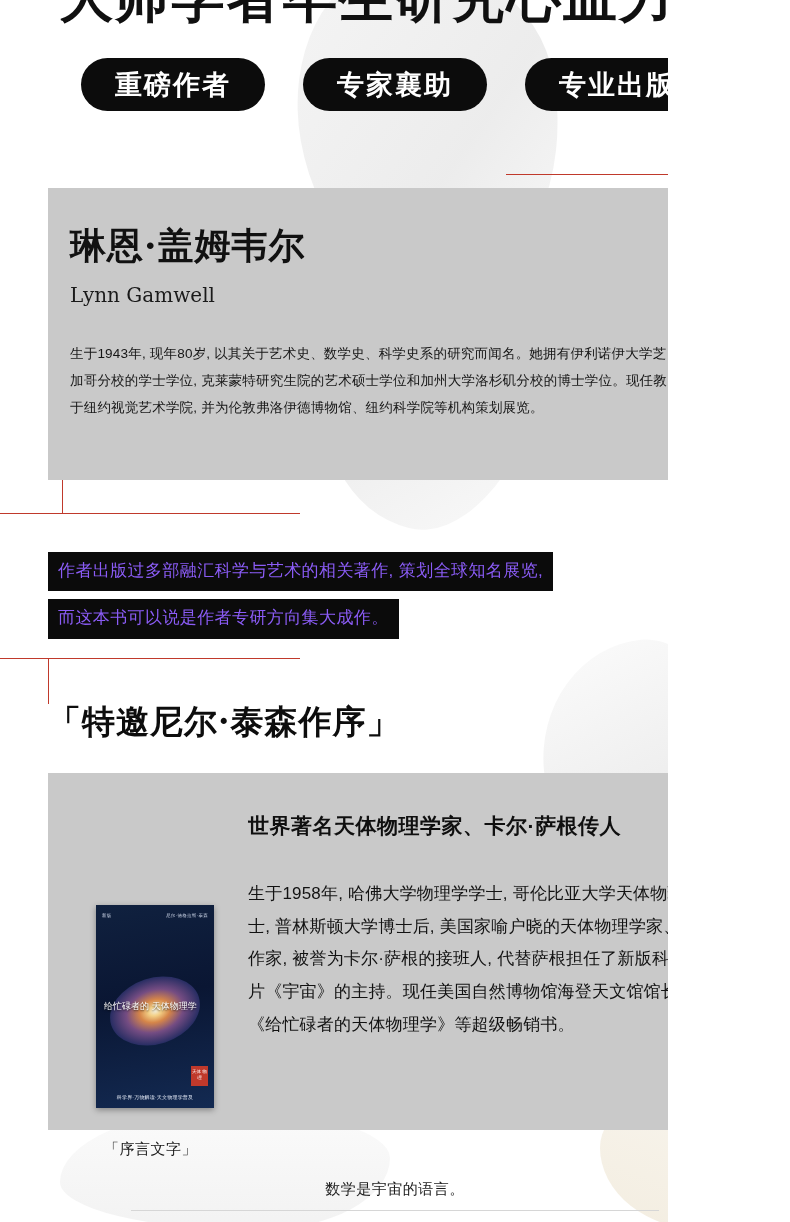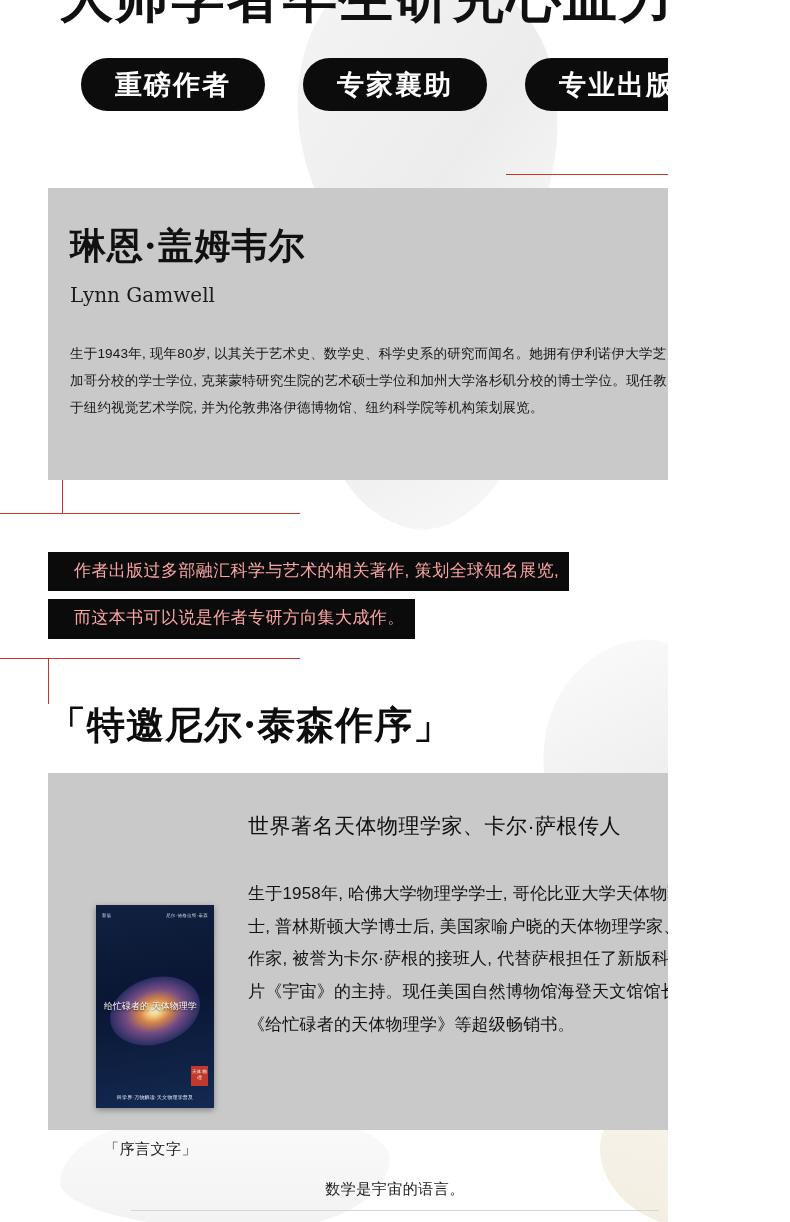--- a/index.html
+++ b/index.html
@@ -144,35 +144,35 @@
 
   
   .quote-wrap {
     position: absolute;
     left: 48px; top: 552px;
     width: 700px;
   }
   .quote-line {
     display: inline-block;
     background: #0b0b0b;
-    color: #fca5a5;
+    color: #8b5cf6;
     font-size: 17px;
     line-height: 1.55;
-    padding: 6px 10px 7px 26px;
+    padding: 6px 10px 7px 10px;
     margin-bottom: 8px;
     letter-spacing: .4px;
   }
 
   
   .section-title {
     position: absolute;
     left: 48px; top: 700px;
     font-family: "DejaVu Serif", serif;
     font-weight: bold;
-    font-size: 38px;
+    font-size: 33px;
     letter-spacing: 1px;
     color: #0d0d0d;
   }
 
   
   .tyson-card {
     position: absolute;
     left: 48px; top: 773px;
     width: 700px; height: 357px;
     background: #c9c9c9;
@@ -233,21 +233,21 @@
     line-height: 1.25;
     text-align: center;
     padding-top: 3px;
     box-sizing: border-box;
   }
 
   .tyson-heading {
     position: absolute;
     left: 248px; top: 812px;
     font-size: 21px;
-    font-weight: normal;
+    font-weight: bold;
     color: #0f0f0f;
     letter-spacing: .5px;
   }
   .tyson-body {
     position: absolute;
     left: 248px; top: 878px;
     width: 478px;
     font-size: 17px;
     line-height: 1.92;
     color: #121212;

